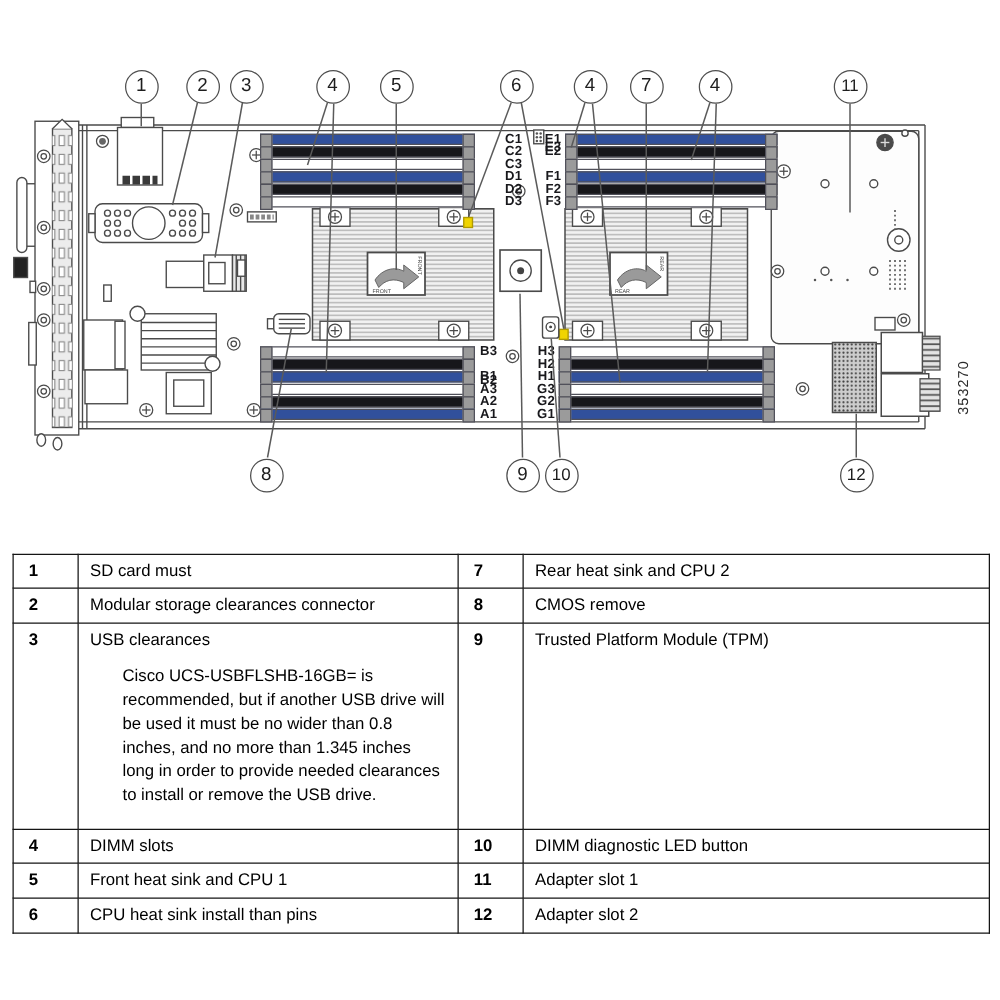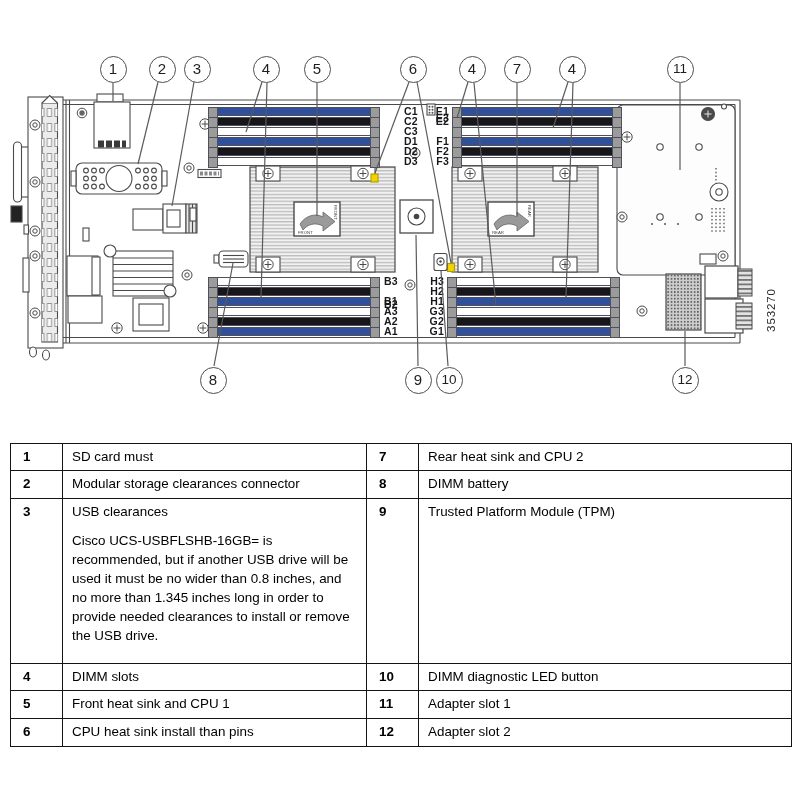--- a/index.html
+++ b/index.html
@@ -27,21 +27,21 @@
       border-radius:50%;background:#fff;box-sizing:border-box;text-align:center;
       font-size:15px;line-height:23px;color:#1e1e1e;}
   .partnum{position:absolute;z-index:2;left:736px;top:304px;width:70px;text-align:center;
       transform:rotate(-90deg);font-size:11.5px;letter-spacing:.9px;color:#2a2a2a;}
   
   table.legend{position:absolute;left:10px;top:443px;width:781px;border-collapse:collapse;
       table-layout:fixed;font-size:13.4px;color:#000;}
   table.legend td{border:1.6px solid #141414;vertical-align:top;
       padding:4px 10px 2px 9px;line-height:18.5px;}
   table.legend td.n{font-weight:700;padding-left:12px;}
-  table.legend .note{margin-top:9px;line-height:19px;}
+  table.legend .note{margin-top:9px;line-height:19px;margin-left:26px;}
 </style>
 </head>
 <body>
 
 <div class="page">
   <div class="fig">
 
     <svg class="base" width="800" height="432" viewBox="0 0 800 432">
       <defs>
         <pattern id="fins" width="8" height="3.4" patternUnits="userSpaceOnUse">
@@ -398,21 +398,21 @@
         <tr style="height:27px">
       <td class="n">1</td>
       <td>SD card must</td>
       <td class="n">7</td>
       <td>Rear heat sink and CPU 2</td>
     </tr>
     <tr style="height:28px">
       <td class="n">2</td>
       <td>Modular storage clearances connector</td>
       <td class="n">8</td>
-      <td>DIMM battery</td>
+      <td>CMOS remove</td>
     </tr>
     <tr style="height:165px">
       <td class="n">3</td>
       <td>
         <div>USB clearances</div>
         <div class="note">Cisco UCS-USBFLSHB-16GB= is recommended, but if another USB drive will be used it must be no wider than 0.8 inches, and no more than 1.345 inches long in order to provide needed clearances to install or remove the USB drive.</div>
       </td>
       <td class="n">9</td>
       <td>Trusted Platform Module (TPM)</td>
     </tr>

